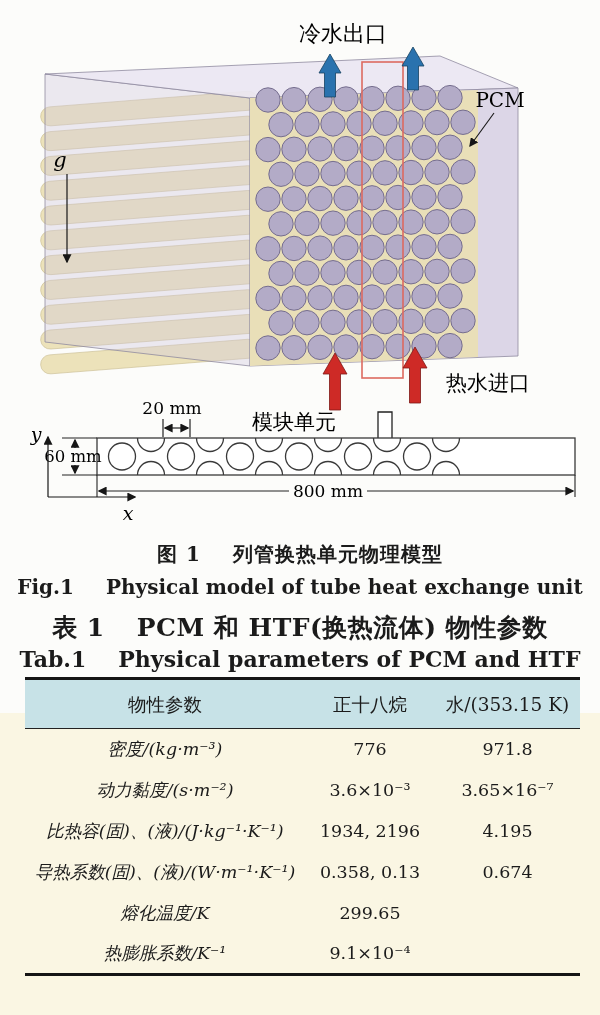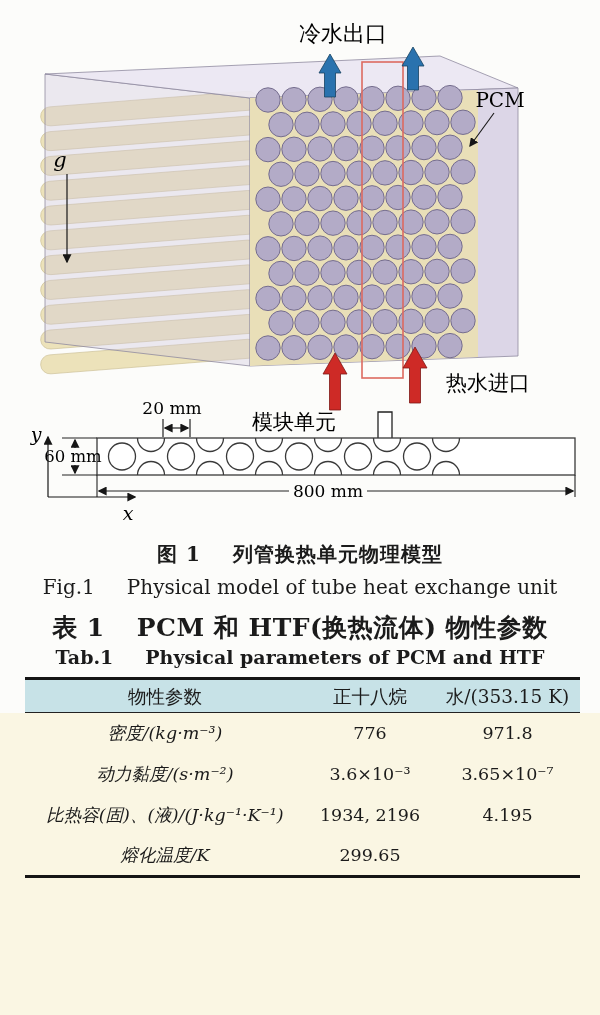--- a/index.html
+++ b/index.html
@@ -1,29 +1,29 @@
 <!DOCTYPE html>
 <html><head>
 <meta charset="utf-8">
 <style>
   html,body{margin:0;padding:0;}
   body{width:600px;height:1015px;position:relative;background:#fcfcfa;
        font-family:"DejaVu Serif","Liberation Serif",serif;color:#1b1b1b;overflow:hidden;}
   #figsvg{position:absolute;top:0;left:0;pointer-events:none;}
   .caption{position:absolute;left:0;width:600px;text-align:center;}
   .cap-cn{top:541px;font-size:20px;font-weight:bold;letter-spacing:1px;}
-  .cap-en{top:575px;font-size:20px;font-weight:normal;}
+  .cap-en{top:575px;font-size:20px;font-weight:bold;}
   .tab-cn{top:611px;font-size:25px;font-weight:bold;letter-spacing:0.5px;}
-  .tab-en{top:646px;font-size:19px;font-weight:bold;}
+  .tab-en{top:646px;font-size:22px;font-weight:bold;}
   .cap-label{margin-right:32px;}
   .ivory-band{position:absolute;left:0;top:713px;width:600px;height:302px;background:#faf6e3;}
   table.params{position:absolute;top:677px;left:25px;width:555px;border-collapse:collapse;
        border-top:3px solid #151515;border-bottom:3px solid #151515;table-layout:fixed;}
   table.params col.c1{width:280px;} table.params col.c2{width:130px;} table.params col.c3{width:145px;}
-  table.params thead tr{height:34px;background:#c7e2e7;margin-top:36px;}
+  table.params thead tr{height:50px;background:#c7e2e7;margin-top:36px;}
   table.params thead th{font-weight:normal;font-size:18.5px;border-bottom:1.5px solid #222;}
   table.params tbody tr{height:41px;}
   table.params td,table.params th{text-align:center;vertical-align:middle;padding:0;}
   table.params td{font-size:17.5px;}
   td.lbl{font-size:17.5px;font-style:italic;}
 </style>
 </head>
 <body>
 
 <div class="ivory-band"></div>
@@ -250,26 +250,36 @@
   </thead>
   <tbody>
     <tr>
       <td class="lbl">密度/(kg·m⁻³)</td>
       <td>776</td>
       <td>971.8</td>
     </tr>
     <tr>
       <td class="lbl">动力黏度/(s·m⁻²)</td>
       <td>3.6×10⁻³</td>
-      <td>3.65×10⁻⁷</td>
+      <td>3.65×16⁻⁷</td>
     </tr>
     <tr>
       <td class="lbl">比热容(固)、(液)/(J·kg⁻¹·K⁻¹)</td>
       <td>1934, 2196</td>
       <td>4.195</td>
     </tr>
     <tr>
+      <td class="lbl">导热系数(固)、(液)/(W·m⁻¹·K⁻¹)</td>
+      <td>0.358, 0.13</td>
+      <td>0.674</td>
+    </tr>
+    <tr>
       <td class="lbl">熔化温度/K</td>
       <td>299.65</td>
       <td></td>
     </tr>
+    <tr>
+      <td class="lbl">热膨胀系数/K⁻¹</td>
+      <td>9.1×10⁻⁴</td>
+      <td></td>
+    </tr>
   </tbody>
 </table>
 
 </body></html>

